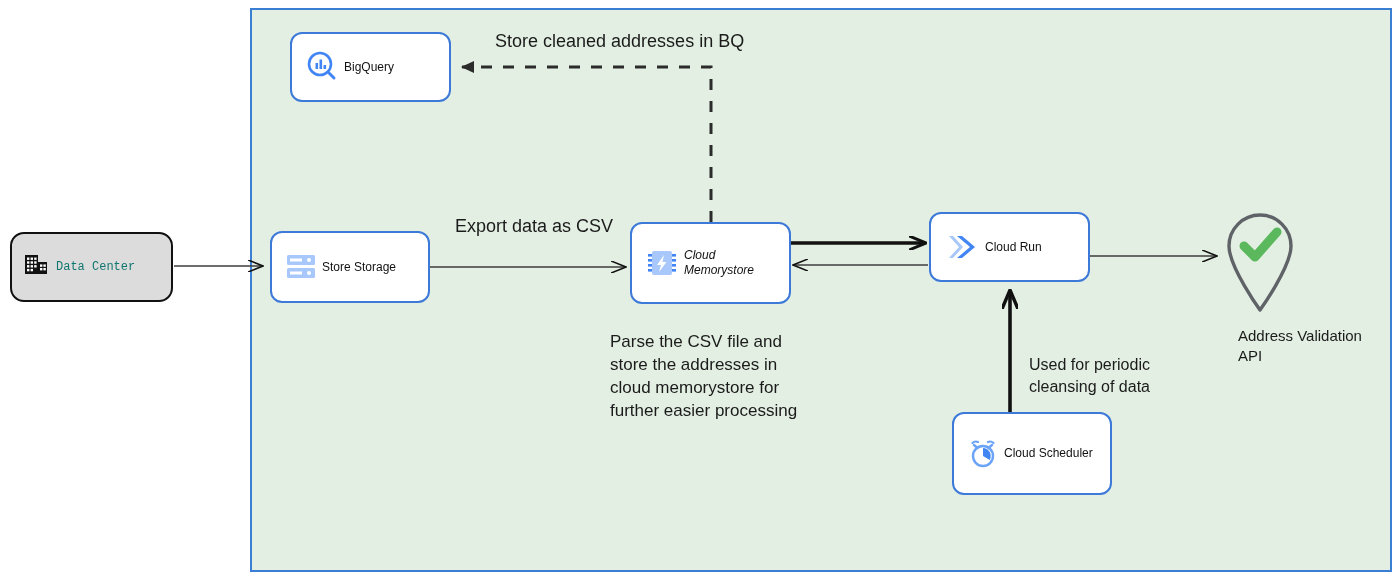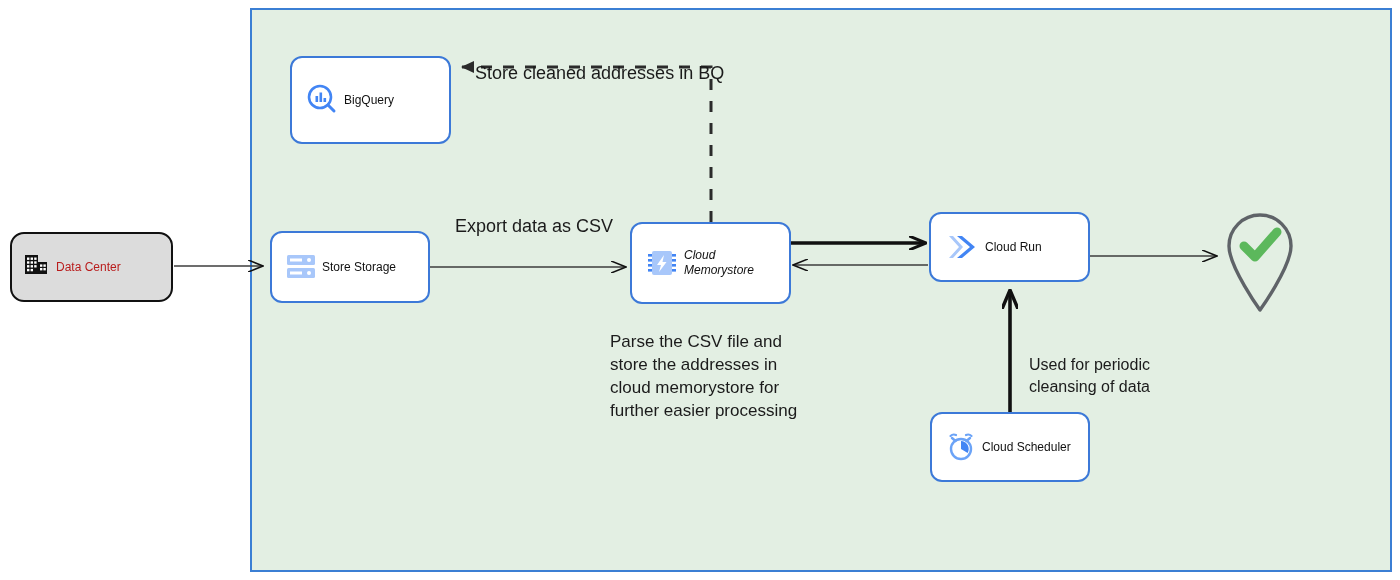--- a/index.html
+++ b/index.html
@@ -52,21 +52,21 @@
   
   .dc {
     position: absolute;
     box-sizing: border-box;
     display: flex;
     align-items: center;
     background: #dcdcdc;
     border: 2px solid #111111;
     border-radius: 14px;
   }
-  .dc .lbl { font-size: 12px; color: #b91c1c; }
+  .dc .lbl { font-size: 12px; color: #0f766e; font-family: Liberation Mono, monospace; }
 
   
   .note {
     position: absolute;
     font-size: 17px;
     color: #1b1b1b;
     line-height: 1.36;
     white-space: pre-line;
   }
   .edge-label {
@@ -165,21 +165,21 @@
           <rect x="18" y="14.4" width="2.4" height="2.4"></rect>
             <rect x="21.4" y="14.4" width="2.4" height="2.4"></rect>
           <rect x="18" y="18" width="2.4" height="2.4"></rect>
             <rect x="21.4" y="18" width="2.4" height="2.4"></rect>
         </g>
       </svg>
     </span>
     <span class="lbl" style="text-align:center;padding-right:20px;">Data Center</span>
   </div>
 
-  <div class="node" style="left:290px; top:32px; width:161px; height:88px; padding:0 8px;margin-top:24px;">
+  <div class="node" style="left:290px; top:32px; width:161px; height:70px; padding:0 8px;">
     <span class="ico" style="width:44px;height:40px;">
       <svg width="36" height="36" viewBox="0 0 36 36">
         <circle cx="16" cy="15" r="11" fill="none" stroke="#4285f4" stroke-width="2.6"></circle>
         <rect x="11.5" y="14" width="2.6" height="6" fill="#4285f4"></rect>
         <rect x="15.5" y="10.5" width="2.6" height="9.5" fill="#4285f4"></rect>
         <rect x="19.5" y="16" width="2.6" height="4" fill="#4285f4"></rect>
         <line x1="24" y1="23" x2="30" y2="29" stroke="#4285f4" stroke-width="3" stroke-linecap="round"></line>
       </svg>
     </span>
     <span class="lbl">BigQuery</span>
@@ -223,42 +223,44 @@
   <div class="node" style="left:929px; top:212px; width:161px; height:70px; padding:0 8px;">
     <span class="ico" style="width:46px;height:36px;">
       <svg width="38" height="32" viewBox="0 0 38 32">
         <path d="M6 5 L16 16 L6 27 L10 27 L20 16 L10 5 Z" fill="#a8c7fa"></path>
         <path d="M14 5 L27 16 L14 27 L19 27 L32 16 L19 5 Z" fill="#4285f4"></path>
       </svg>
     </span>
     <span class="lbl">Cloud Run</span>
   </div>
 
-  <div class="node" style="left:930px; top:412px; width:160px; height:70px; padding:0 8px;">
+  <div class="node" style="left:952px; top:412px; width:160px; height:83px; padding:0 8px;">
     <span class="ico" style="width:42px;height:38px;">
       <svg width="34" height="34" viewBox="0 0 34 34">
         <circle cx="17" cy="19" r="10" fill="none" stroke="#6ba3f7" stroke-width="2.4"></circle>
         <path d="M17 19 L17 11 A8 8 0 0 1 23.7 22.9 Z" fill="#4285f4"></path>
         <path d="M8 8 L11.5 11" stroke="#6ba3f7" stroke-width="2.4" stroke-linecap="round"></path>
         <path d="M26 8 L22.5 11" stroke="#6ba3f7" stroke-width="2.4" stroke-linecap="round"></path>
         <path d="M6.5 6 A5 5 0 0 1 12 5" fill="none" stroke="#6ba3f7" stroke-width="2.2" stroke-linecap="round"></path>
         <path d="M27.5 6 A5 5 0 0 0 22 5" fill="none" stroke="#6ba3f7" stroke-width="2.2" stroke-linecap="round"></path>
       </svg>
     </span>
     <span class="lbl">Cloud Scheduler</span>
   </div>
 
   <div style="position:absolute;left:1222px;top:207px;width:76px;height:106px;">
     <svg width="76" height="106" viewBox="0 0 76 106">
       <path d="M38 103 C38 103 69 60 69 39 A31 31 0 1 0 7 39 C7 60 38 103 38 103 Z" fill="none" stroke="#5f6368" stroke-width="3.4" stroke-linejoin="round"></path>
       <path d="M22 39 L33 50 L55 25" fill="none" stroke="#5cb85c" stroke-width="9" stroke-linecap="round" stroke-linejoin="round"></path>
     </svg>
   </div>
-
-  <div class="edge-label" style="left:475px; top:31px;margin-top:32px;">Store cleaned addresses in BQ</div>
+  <div class="pin-label" style="left:1238px; top:326px; width:160px;">Address Validation
+API</div>
+
+  <div class="edge-label" style="left:495px; top:31px;">Store cleaned addresses in BQ</div>
 
   <div class="edge-label" style="left:455px; top:216px;">Export data as CSV</div>
 
 
   <div class="note" style="left:610px; top:330px; width:250px;">Parse the CSV file and
 store the addresses in
 cloud  memorystore for
 further easier processing</div>
 
   <div class="note" style="left:1029px; top:345px; width:200px; font-size:16px;margin-top:9px;">Used for periodic

